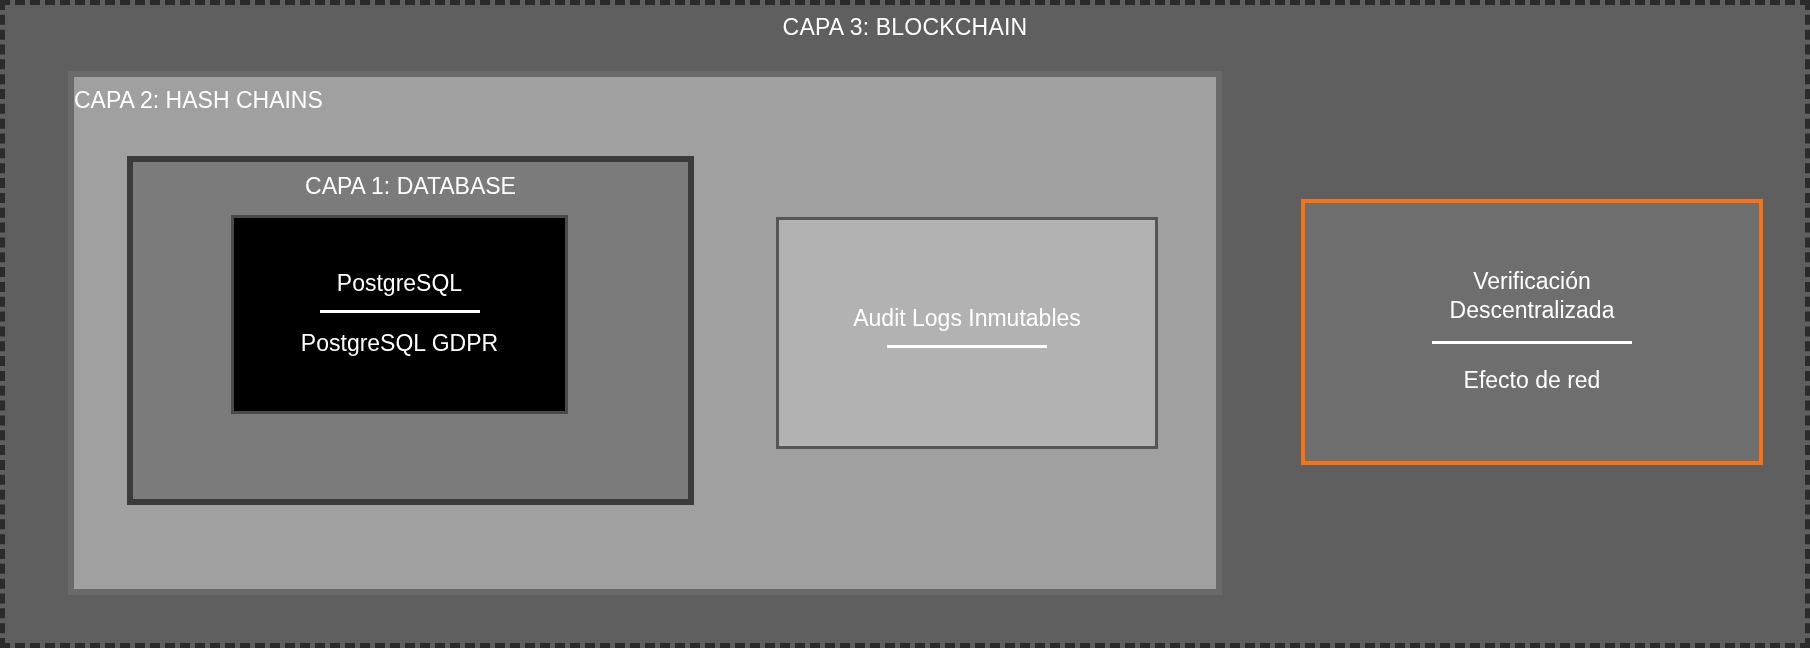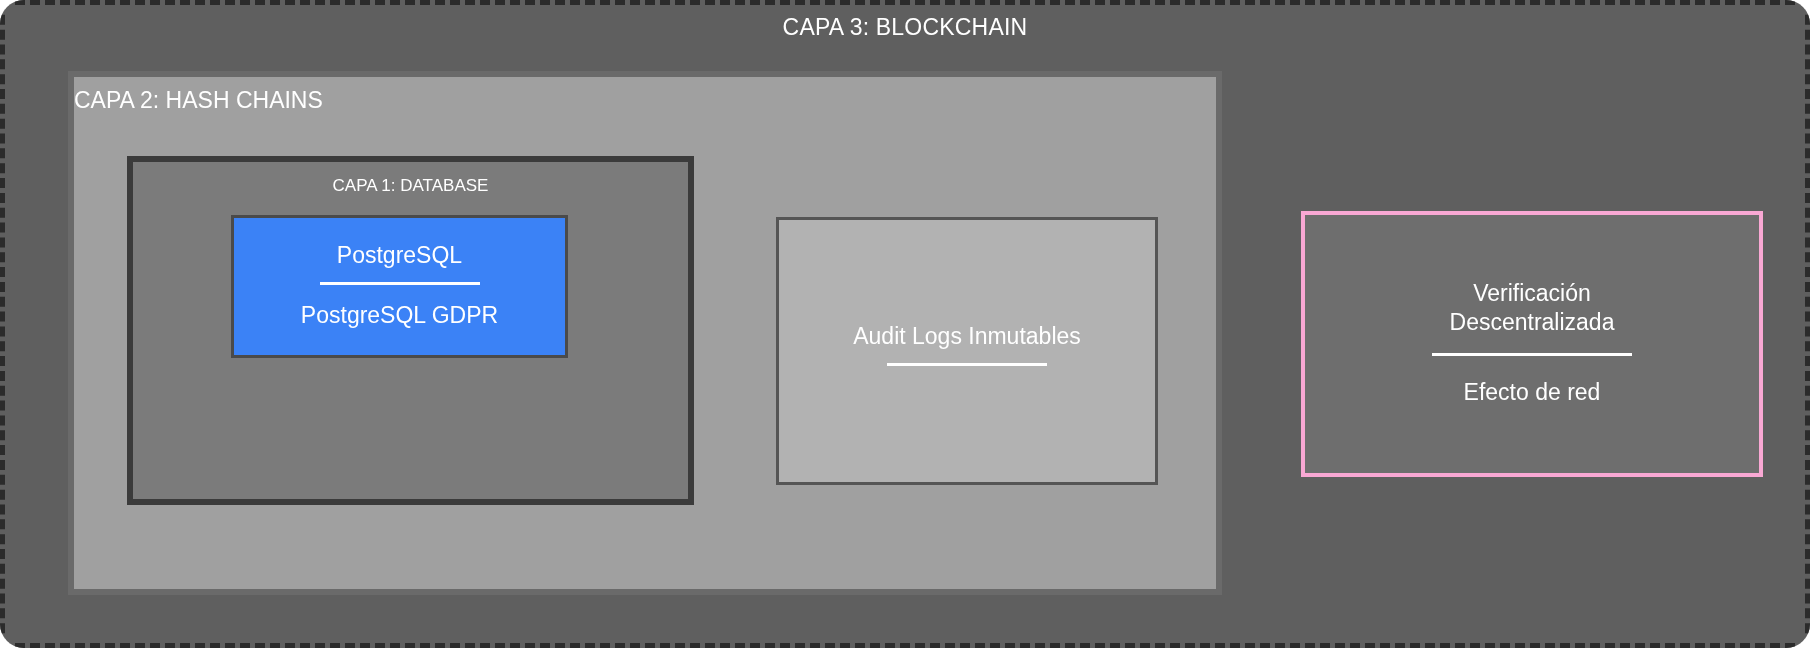--- a/index.html
+++ b/index.html
@@ -10,21 +10,20 @@
   body {
     font-family: "Liberation Sans", sans-serif;
   }
 
   #canvas {
     position: relative;
     width: 1810px;
     height: 648px;
     overflow: hidden;
     background: #ffffff;
-    border-radius: 24px;
   }
 
   
   .layer3 {
     position: absolute;
     left: 0px;
     top: 0px;
     width: 1810px;
     height: 648px;
     box-sizing: border-box;
@@ -81,21 +80,21 @@
     border: 6px solid #3b3b3b;
   }
 
   .layer1-title {
     position: absolute;
     left: 0;
     top: 10px;
     width: 100%;
     text-align: center;
     color: #ffffff;
-    font-size: 17px;
+    font-size: 23px;
     line-height: 28px;
     white-space: nowrap;
   }
 
   
   .card {
     position: absolute;
     box-sizing: border-box;
     display: flex;
     flex-direction: column;
@@ -122,44 +121,43 @@
     font-size: 23px;
     line-height: 33px;
     white-space: nowrap;
   }
 
   
   .card-postgres {
     left: 226px;
     top: 210px;
     width: 337px;
-    height: 143px;
-    background: #3b82f6;
+    height: 199px;
+    background: #000000;
     border: 3px solid #4a4a4a;
   }
 
   
   .card-audit {
     left: 771px;
     top: 212px;
     width: 382px;
-    height: 268px;
+    height: 232px;
     background: #b2b2b2;
     border: 3px solid #555555;
   }
 
   
   .card-verify {
     left: 1296px;
     top: 194px;
     width: 462px;
     height: 266px;
     background: #6e6e6e;
-    border: 4px solid #f9a8d4;
-    margin-top: 12px;
+    border: 4px solid #f97316;
   }
   .card-verify .card-sep {
     width: 200px;
     margin: 16px 0 20px 0;
   }
 </style>
 </head>
 <body>
 
 <div id="canvas">

